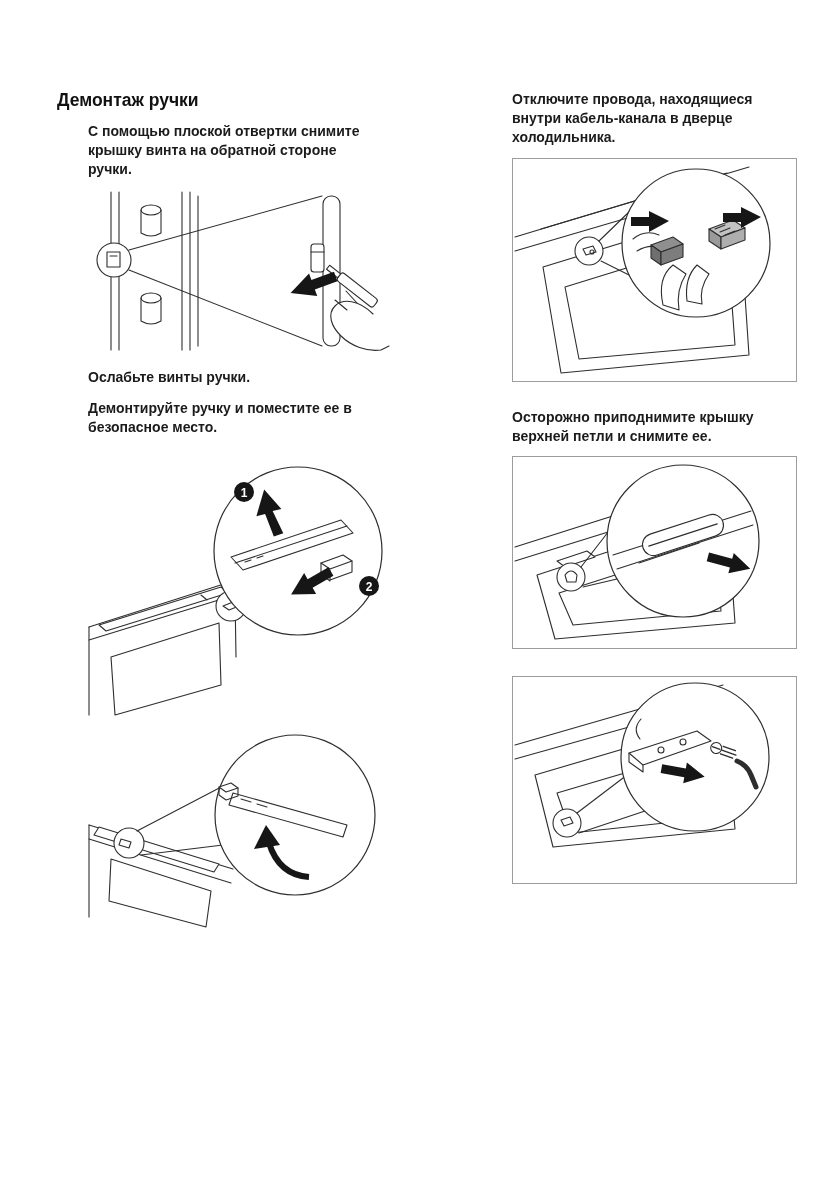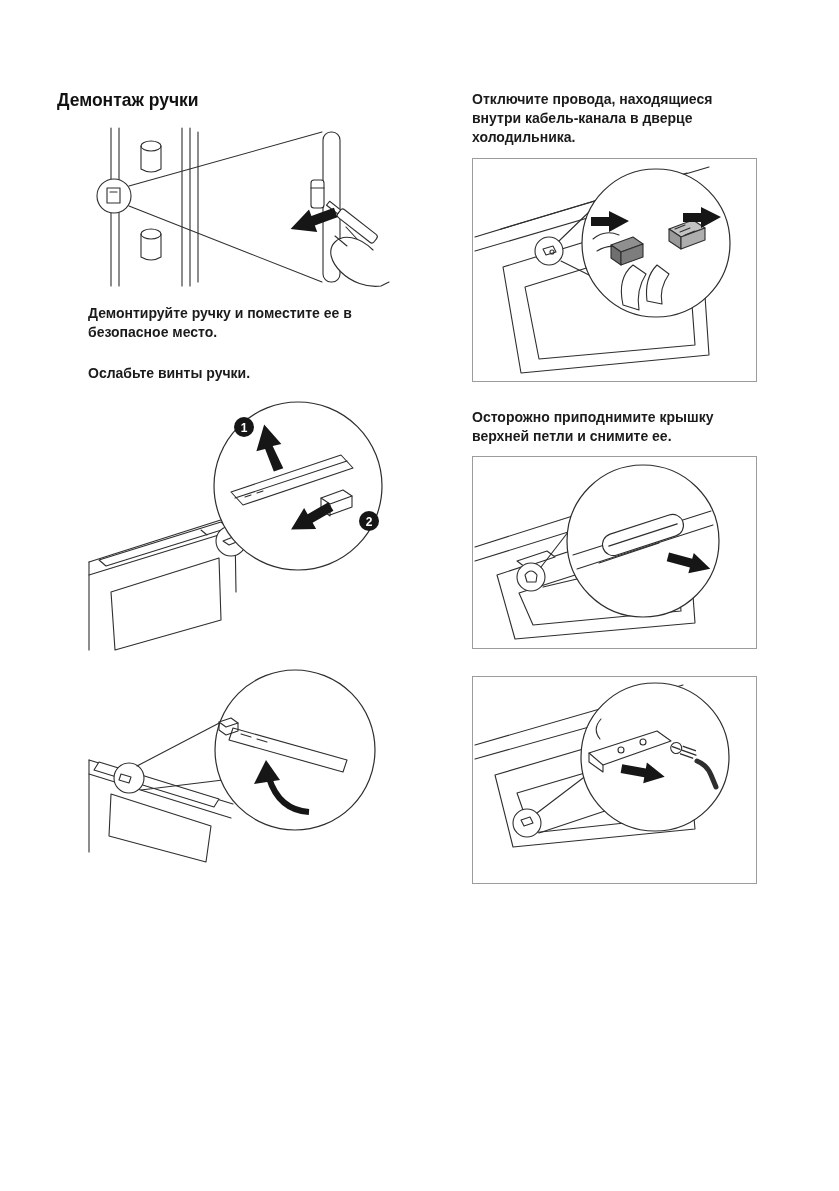--- a/index.html
+++ b/index.html
@@ -3,21 +3,21 @@
 <meta charset="utf-8">
 <style>
   * { margin: 0; padding: 0; box-sizing: border-box; }
   html, body { background: #ffffff; }
   body {
     width: 839px; height: 1191px;
     position: relative; overflow: hidden;
     font-family: "Liberation Sans", sans-serif;
     color: #1b1b1b;
   }
-  .page { display: flex; padding: 90px 8px 0 57px; }
+  .page { display: flex; padding: 90px 8px 0 57px; gap: 40px; }
   .col-left  { width: 358px; margin-right: 57px; }
   .col-right { width: 285px; }
 
   h1.sec {
     font-size: 17.5px; font-weight: bold; line-height: 1.2;
     color: #111;
   }
   p.body {
     font-size: 14px; line-height: 1.34; font-weight: bold;
   }
@@ -41,20 +41,21 @@
 </head>
 <body>
 
 <div class="page">
 
   <div class="col-left">
 
     <h1 class="sec mb11">Демонтаж ручки</h1>
 
 
+    <p class="body indent mb8">С помощью плоской отвертки снимите крышку винта на обратной стороне ручки.</p>
 
     <figure class="figl mb12">
       <svg width="310" height="170" viewBox="0 0 310 170">
         <g stroke="#2e2e2e" stroke-width="1.1" fill="none" stroke-linecap="round" stroke-linejoin="round">
           <line x1="26" y1="6" x2="26" y2="164"></line>
           <line x1="34" y1="6" x2="34" y2="164"></line>
           <line x1="97" y1="6" x2="97" y2="164"></line>
           <line x1="105" y1="6" x2="105" y2="164"></line>
           <line x1="113" y1="10" x2="113" y2="160"></line>
           <ellipse cx="66" cy="24" rx="10" ry="5"></ellipse>
@@ -73,23 +74,23 @@
             <rect x="252" y="91" width="46" height="10" rx="3" fill="#fff"></rect>
             <rect x="238" y="93.5" width="14" height="5" fill="#fff"></rect>
           </g>
           <path d="M288 128 c-14 -14 -30 -16 -38 -8 c-8 8 -4 20 6 30 c10 10 26 16 40 14 l8 -4" fill="#fff"></path>
           <path d="M262 124 l-12 -10 M272 117 l-11 -12"></path>
         </g>
         <polygon points="204,98 228,86 228,93 252,93 252,103 228,103 228,110" fill="#161616" transform="rotate(-20 230 98)"></polygon>
       </svg>
     </figure>
 
+    <p class="body indent mb12">Ослабьте винты ручки.</p>
+
     <p class="body indent mb22">Демонтируйте ручку и поместите ее в безопасное место.</p>
-
-    <p class="body indent mb12">Ослабьте винты ручки.</p>
 
 
 
     <figure class="figl mb8">
       <svg width="310" height="260" viewBox="0 0 310 260">
         <g stroke="#2e2e2e" stroke-width="1.1" fill="none" stroke-linecap="round" stroke-linejoin="round">
           <line x1="4" y1="168" x2="142" y2="124"></line>
           <line x1="4" y1="181" x2="150" y2="136"></line>
           <line x1="4" y1="168" x2="4" y2="256"></line>
           <line x1="150" y1="136" x2="151" y2="198"></line>

